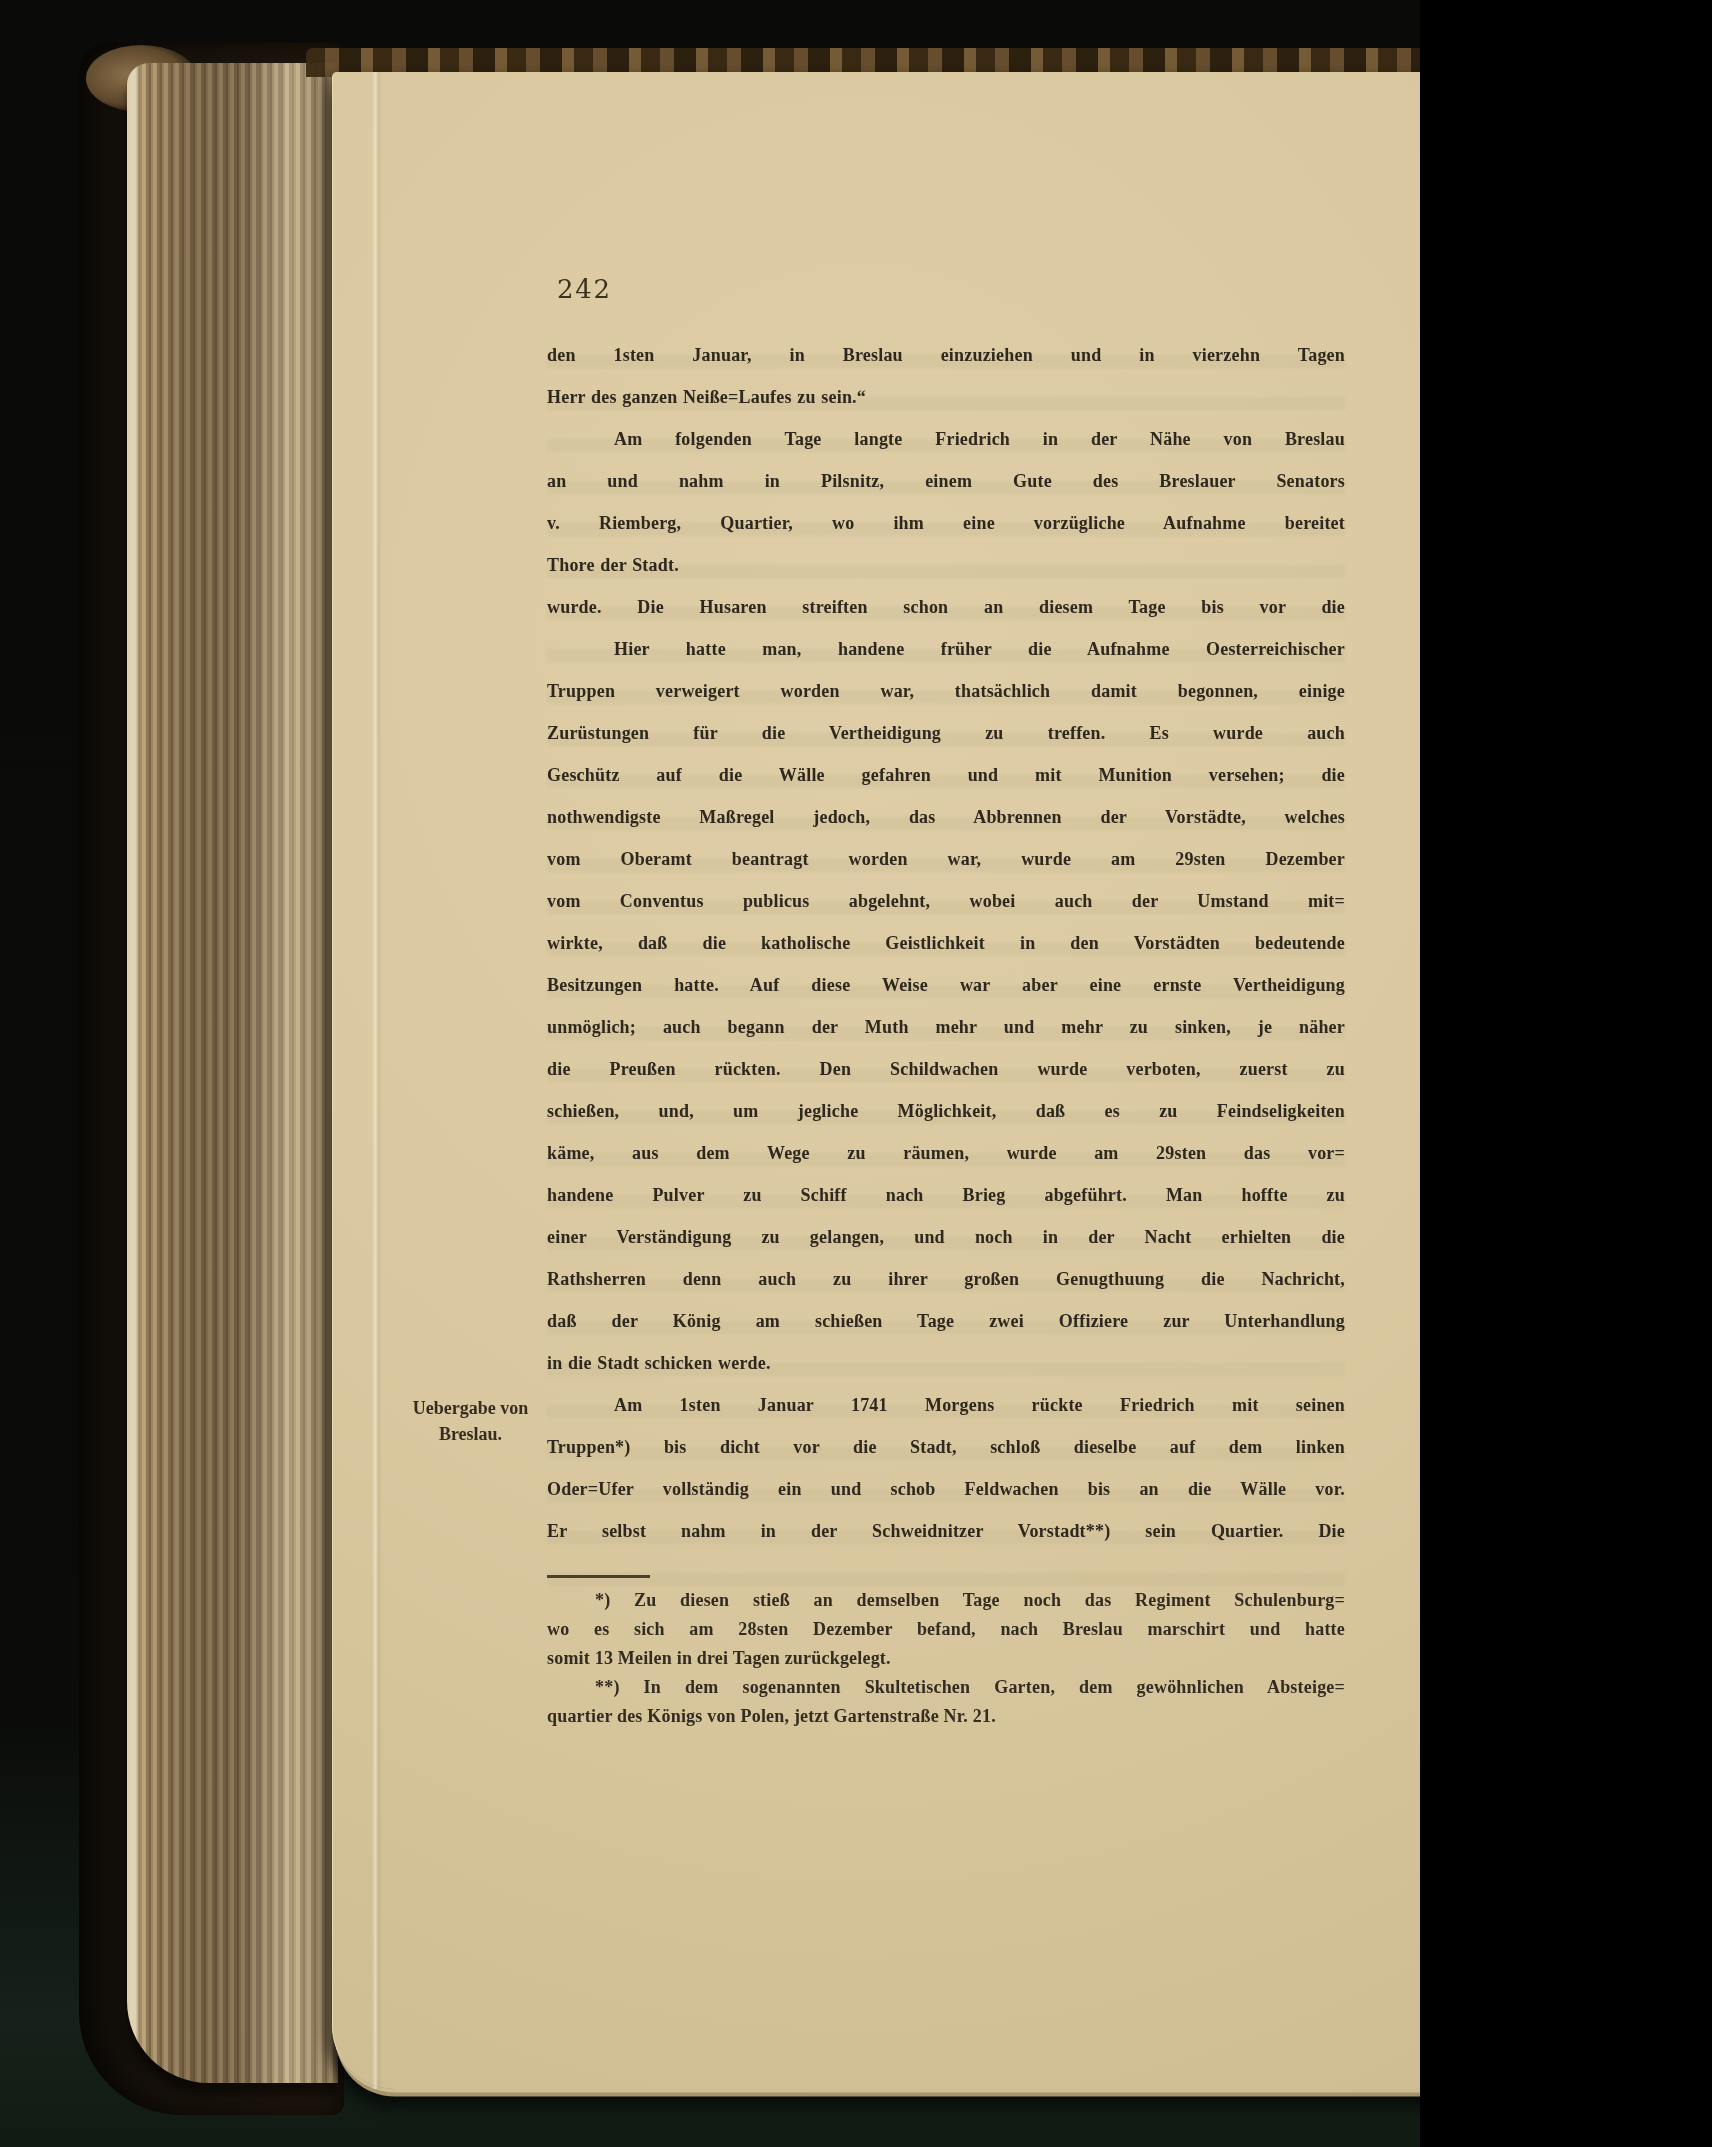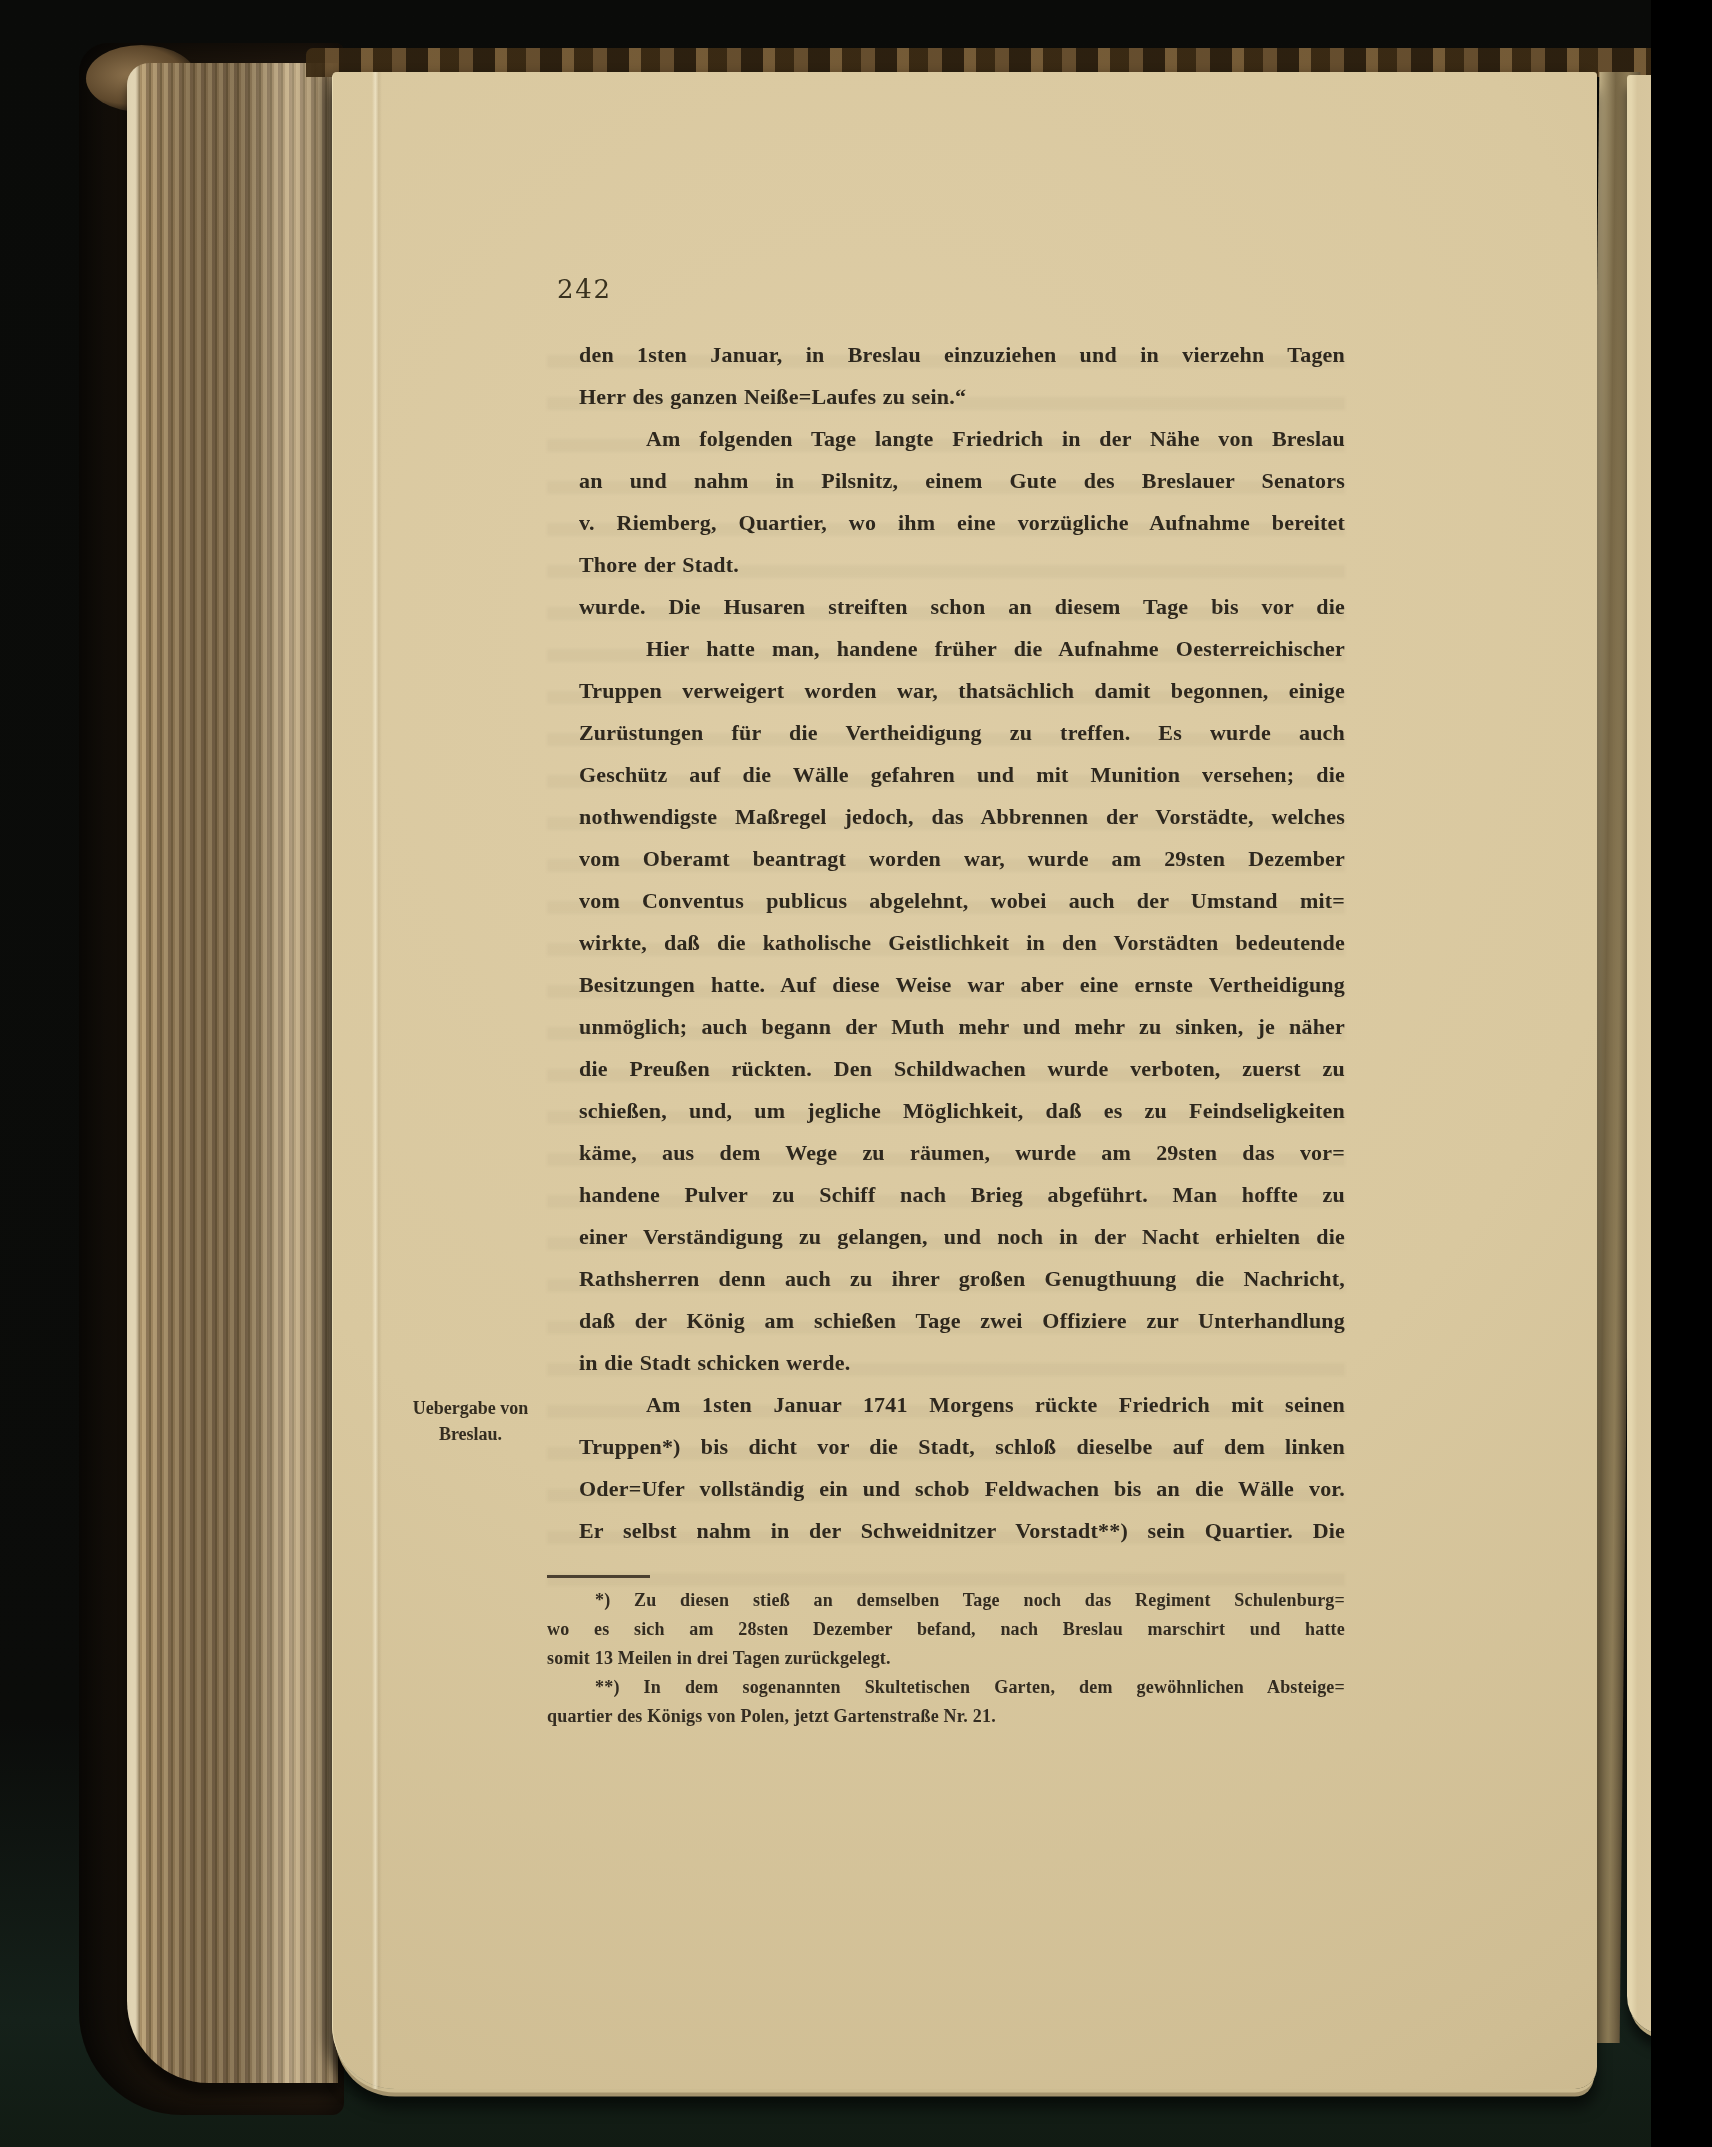--- a/index.html
+++ b/index.html
@@ -1,17 +1,17 @@
 <!DOCTYPE html>
 <html style="font-size:13.7px"><head>
 <meta charset="utf-8">
 <style>
   html,body{margin:0;padding:0;background:#000;}
   .scene{
-    position:relative;width:1651px;height:2148px;overflow:hidden;
+    position:relative;width:1420px;height:2148px;overflow:hidden;
     background:linear-gradient(180deg,#0a0b09 0%,#0b0c0a 80%,#15211a 94%,#111b13 100%);
     font-family:"Liberation Serif", serif;
   }
   .cover{
     position:absolute;left:79px;top:43px;width:265px;height:2072px;
     background:linear-gradient(90deg,#0f0c08 0%,#1a130b 40%,#241a10 100%);
     border-radius:29px 8.6px 12px 103px;
     box-shadow:inset 0 0 34px rgba(0,0,0,.8);
   }
   .cover-corner{
@@ -61,23 +61,23 @@
     background:repeating-linear-gradient(180deg,rgba(108,94,64,.10) 0 13px,rgba(108,94,64,0) 13px 42px);
     filter:blur(1.7px);opacity:.55;
   }
   .page-number{
     position:absolute;left:224px;top:202px;
     font-family:"DejaVu Serif", serif;font-size:26px;font-weight:400;
     color:#39321f;letter-spacing:1.7px;
   }
   .body{position:absolute;left:214px;top:262px;width:798px;}
   .body .line{
-    height:42px;font-size:22px;font-weight:700;color:#2e281e;
+    height:42px;font-size:18px;font-weight:700;color:#2e281e;
     letter-spacing:0.2px;word-spacing:0.9px;line-height:42px;
-    text-align:justify;text-align-last:left;overflow:visible;white-space:nowrap;margin-left:32px;
+    text-align:justify;text-align-last:left;overflow:visible;white-space:nowrap;
   }
   .body .line.just{white-space:normal;text-align-last:justify;}
   .line.indent{text-indent:67px;}
   .margin-note{
     position:absolute;left:57px;top:1323px;width:161px;text-align:center;
   }
   .margin-note .line{
     font-size:18px;font-weight:700;color:#342d20;line-height:26px;
   }
   .footnote-rule{

